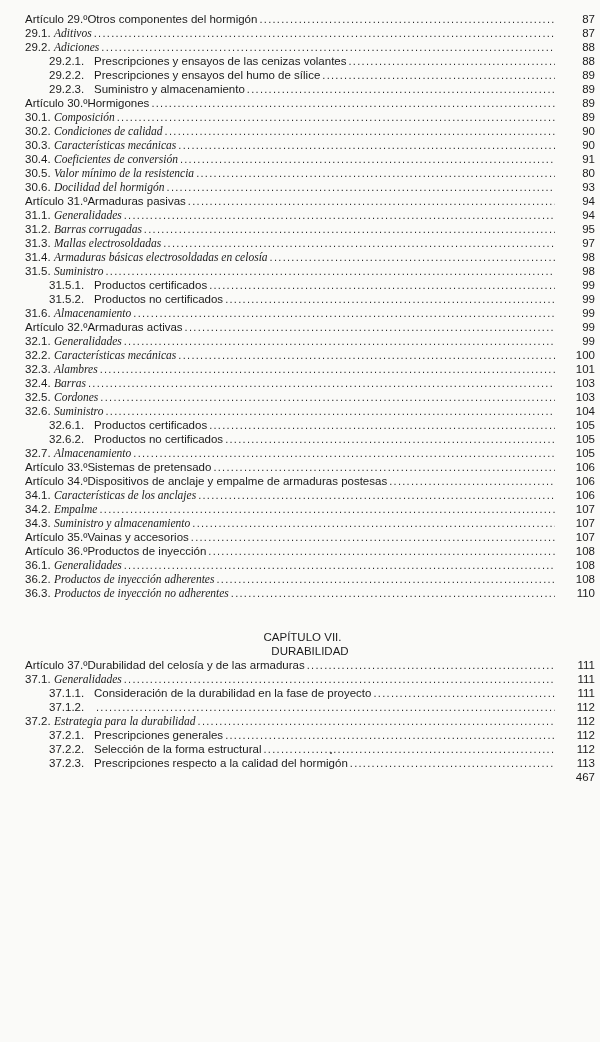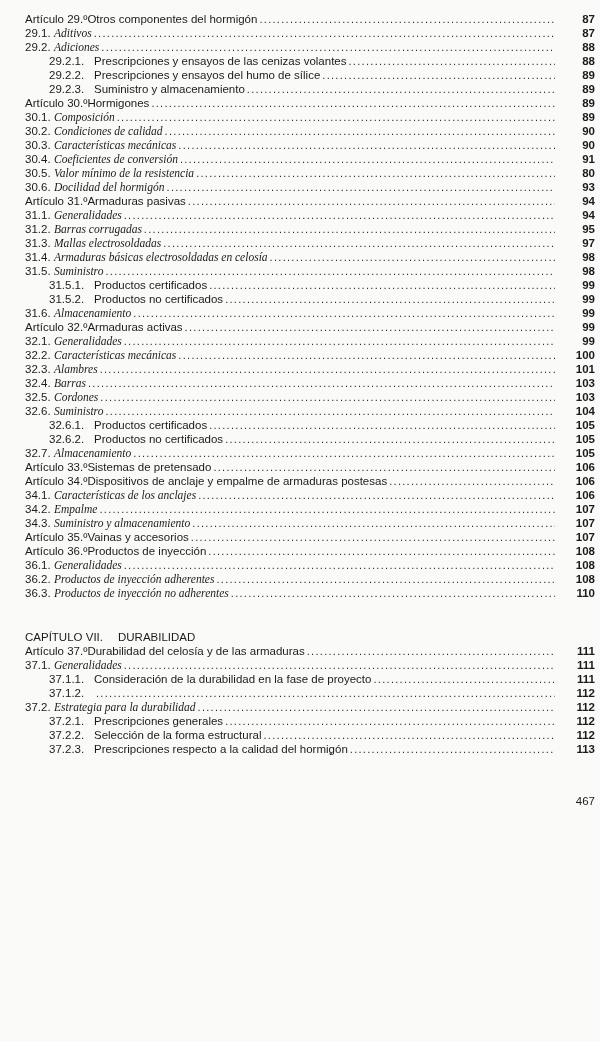--- a/index.html
+++ b/index.html
@@ -20,30 +20,29 @@
     display:flex;align-items:center;
     font-size:11.5px;line-height:14px;
   }
   .row .num{flex:none;white-space:nowrap;}
   .row .title{flex:none;white-space:nowrap;}
   .dots{
     flex:1;overflow:hidden;white-space:nowrap;
     letter-spacing:1.3px;margin:0 2px;color:#2a2a2a;
     font-weight:normal;font-style:normal;font-size:11px;
   }
-  .pg{flex:none;width:38px;text-align:right;font-weight:bold;}
+  .pg{flex:none;width:38px;text-align:right;font-weight:normal;}
   .sub1 .num{width:29px;}
   .sub1 .title{font-style:italic;font-family:Liberation Serif, serif;}
   .sub2{padding-left:24px;}
   .sub2 .num{width:45px;}
-  .chapter{margin-top:30px;}
+  .chapter{margin-top:30px;flex-direction:column;}
   .chapter .num{width:93px;}
   .toc > .row:first-child{margin-top:0;}
   .footer{
-    margin-top:38px;
     font-size:11.5px;line-height:14px;
     text-align:right;
   }
   .speck{
     position:absolute;left:330px;top:752px;
     width:2px;height:2px;background:#444;border-radius:50%;
   }
 </style>
 </head>
 <body>

